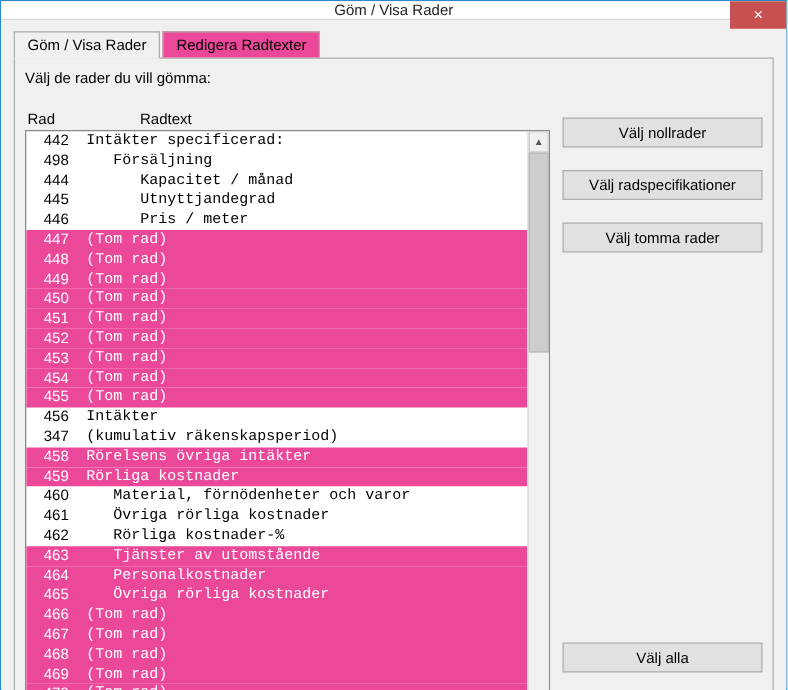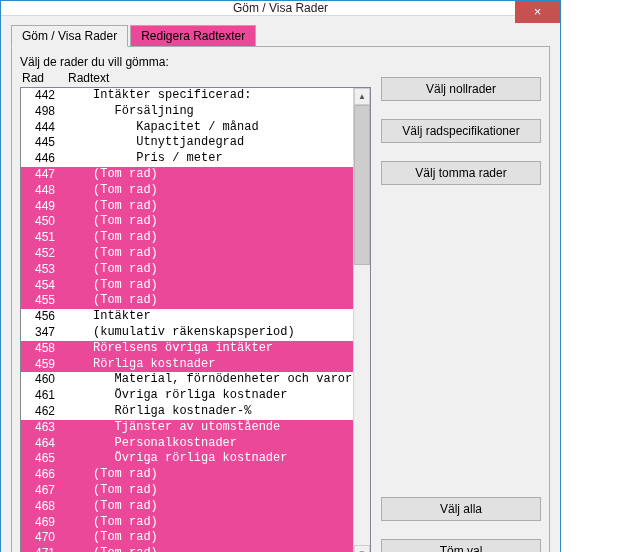--- a/index.html
+++ b/index.html
@@ -7,21 +7,21 @@
     margin: 0;
     font-family: "Segoe UI", Tahoma, sans-serif;
     font-size: 12px;
     background: #fff;
     width: 630px;
     height: 552px;
     overflow: hidden;
   }
   .window {
     border: 1px solid #2c8cc9;
-    width: 561px;
+    width: 630px;
     height: 552px;
     display: flex;
     flex-direction: column;
     background: #f0f0f0;
   }
   .titlebar {
     height: 30px;
     background: #fff;
     border-bottom: 1px solid #d9d9d9;
     display: flex;
@@ -81,57 +81,57 @@
     border: 1px solid #acacac;
     flex: 1;
     padding: 8px;
     display: flex;
     flex-direction: column;
     background: #f0f0f0;
     position: relative;
     z-index: 1;
   }
   .prompt {
-    margin-bottom: 2px;
+    margin-bottom: 19px;
   }
   .columns {
     display: flex;
     gap: 10px;
     flex: 1;
     min-height: 0;
   }
   .listarea {
     flex: 1;
     display: flex;
     flex-direction: column;
     min-height: 0;
   }
   .listheader {
     display: flex;
     padding-left: 2px;
     margin-bottom: 2px;
+    gap: 44px;
   }
   .listheader .col-rad { width: 46px; }
   .listbox-wrap {
     flex: 1;
     background: #fff;
     border: 1px solid #828790;
     display: flex;
     min-height: 0;
   }
   .listbox {
     flex: 1;
     overflow: hidden;
     font-size: 12px;
     line-height: 15.8px;
   }
   .row {
     display: flex;
     white-space: pre;
-    gap: 24px;
   }
   .row.sel {
     background: #ec4899;
     color: #fff;
   }
   .row .rad {
     width: 48px;
     text-align: left;
     padding-left: 14px;
   }

